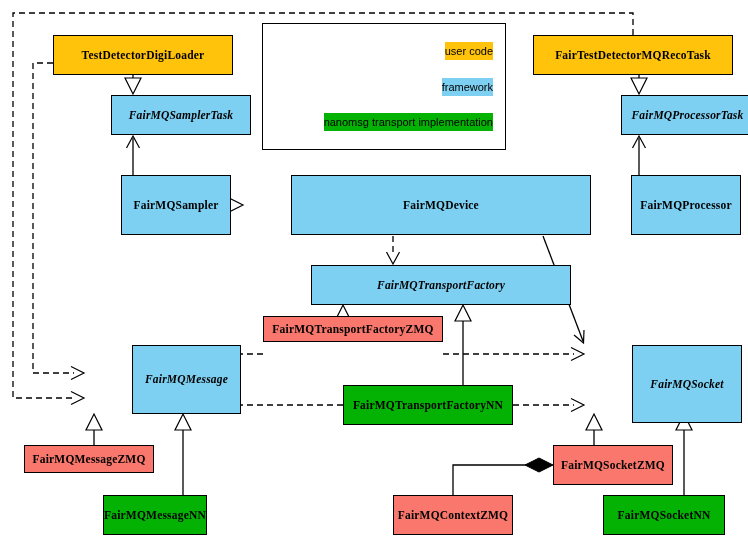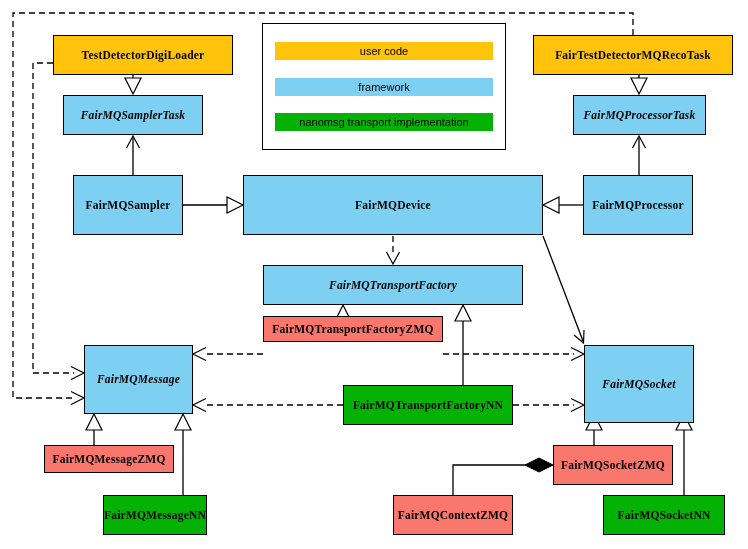--- a/index.html
+++ b/index.html
@@ -8,28 +8,29 @@
     font-family:"Liberation Sans","DejaVu Sans",sans-serif; overflow:hidden;
   }
   #edges { position:absolute; left:0; top:0; width:748px; height:549px; }
   .node {
     position:absolute; box-sizing:border-box; border:1.3px solid #000;
     display:flex; align-items:center; justify-content:center; text-align:center;
     font-size:11.5px; font-weight:bold; color:#000; letter-spacing:0.2px; line-height:1.1;font-family:Liberation Serif, serif;
   }
   .abstract { font-style:italic; }
   .cat-user_code { background:#FFC30B; }
-  .cat-framework { background:#7DD0F2; }
+  .cat-framework { background:#7DD0F2;margin-left:48px; }
   .cat-zeromq   { background:#F9776C; }
   .cat-nanomsg  { background:#04B204; }
   .legend {
     position:absolute; left:262px; top:23px; width:244px; height:127px;
     box-sizing:border-box; border:1.5px solid #000; background:#fff;
     display:flex; flex-direction:column; justify-content:space-evenly;
     padding:0 12px;
+    align-items:flex-end;
   }
   .legend-bar {
     height:18px; display:flex; align-items:center; justify-content:center;
     font-size:11px; color:#000;
   }
   svg .dash { stroke:#000; stroke-width:1.3; fill:none; stroke-dasharray:6 4; }
   svg .solid { stroke:#000; stroke-width:1.3; fill:none; }
   svg .tri { fill:#fff; stroke:#000; stroke-width:1.2; }
   svg .chev { stroke:#000; stroke-width:1.2; fill:none; }
   svg .diamond { fill:#000; stroke:#000; }
@@ -158,19 +159,19 @@
   <div class="node cat-framework abstract" style="left:63px;top:95px;width:140px;height:40px">FairMQSamplerTask</div>
   <div class="node cat-framework abstract" style="left:573px;top:95px;width:133px;height:40px">FairMQProcessorTask</div>
   <div class="node cat-framework" style="left:73px;top:175px;width:110px;height:60px">FairMQSampler</div>
   <div class="node cat-framework" style="left:243px;top:175px;width:300px;height:60px">FairMQDevice</div>
   <div class="node cat-framework" style="left:583px;top:175px;width:110px;height:60px">FairMQProcessor</div>
   <div class="node cat-framework abstract" style="left:263px;top:265px;width:260px;height:40px">FairMQTransportFactory</div>
   <div class="node cat-zeromq" style="left:263px;top:316px;width:180px;height:26px">FairMQTransportFactoryZMQ</div>
   <div class="node cat-nanomsg" style="left:343px;top:385px;width:170px;height:40px">FairMQTransportFactoryNN</div>
   <div class="node cat-framework abstract" style="left:84px;top:345px;width:109px;height:69px">FairMQMessage</div>
   <div class="node cat-framework abstract" style="left:584px;top:345px;width:110px;height:78px">FairMQSocket</div>
-  <div class="node cat-zeromq" style="left:44px;top:445px;width:130px;height:28px">FairMQMessageZMQ</div>
+  <div class="node cat-zeromq" style="left:24px;top:445px;width:130px;height:28px">FairMQMessageZMQ</div>
   <div class="node cat-nanomsg" style="left:103px;top:495px;width:104px;height:40px">FairMQMessageNN</div>
   <div class="node cat-zeromq" style="left:553px;top:445px;width:120px;height:40px">FairMQSocketZMQ</div>
   <div class="node cat-zeromq" style="left:393px;top:495px;width:120px;height:40px">FairMQContextZMQ</div>
   <div class="node cat-nanomsg" style="left:603px;top:495px;width:122px;height:40px">FairMQSocketNN</div>
 
 </div>
 
 </body></html>

